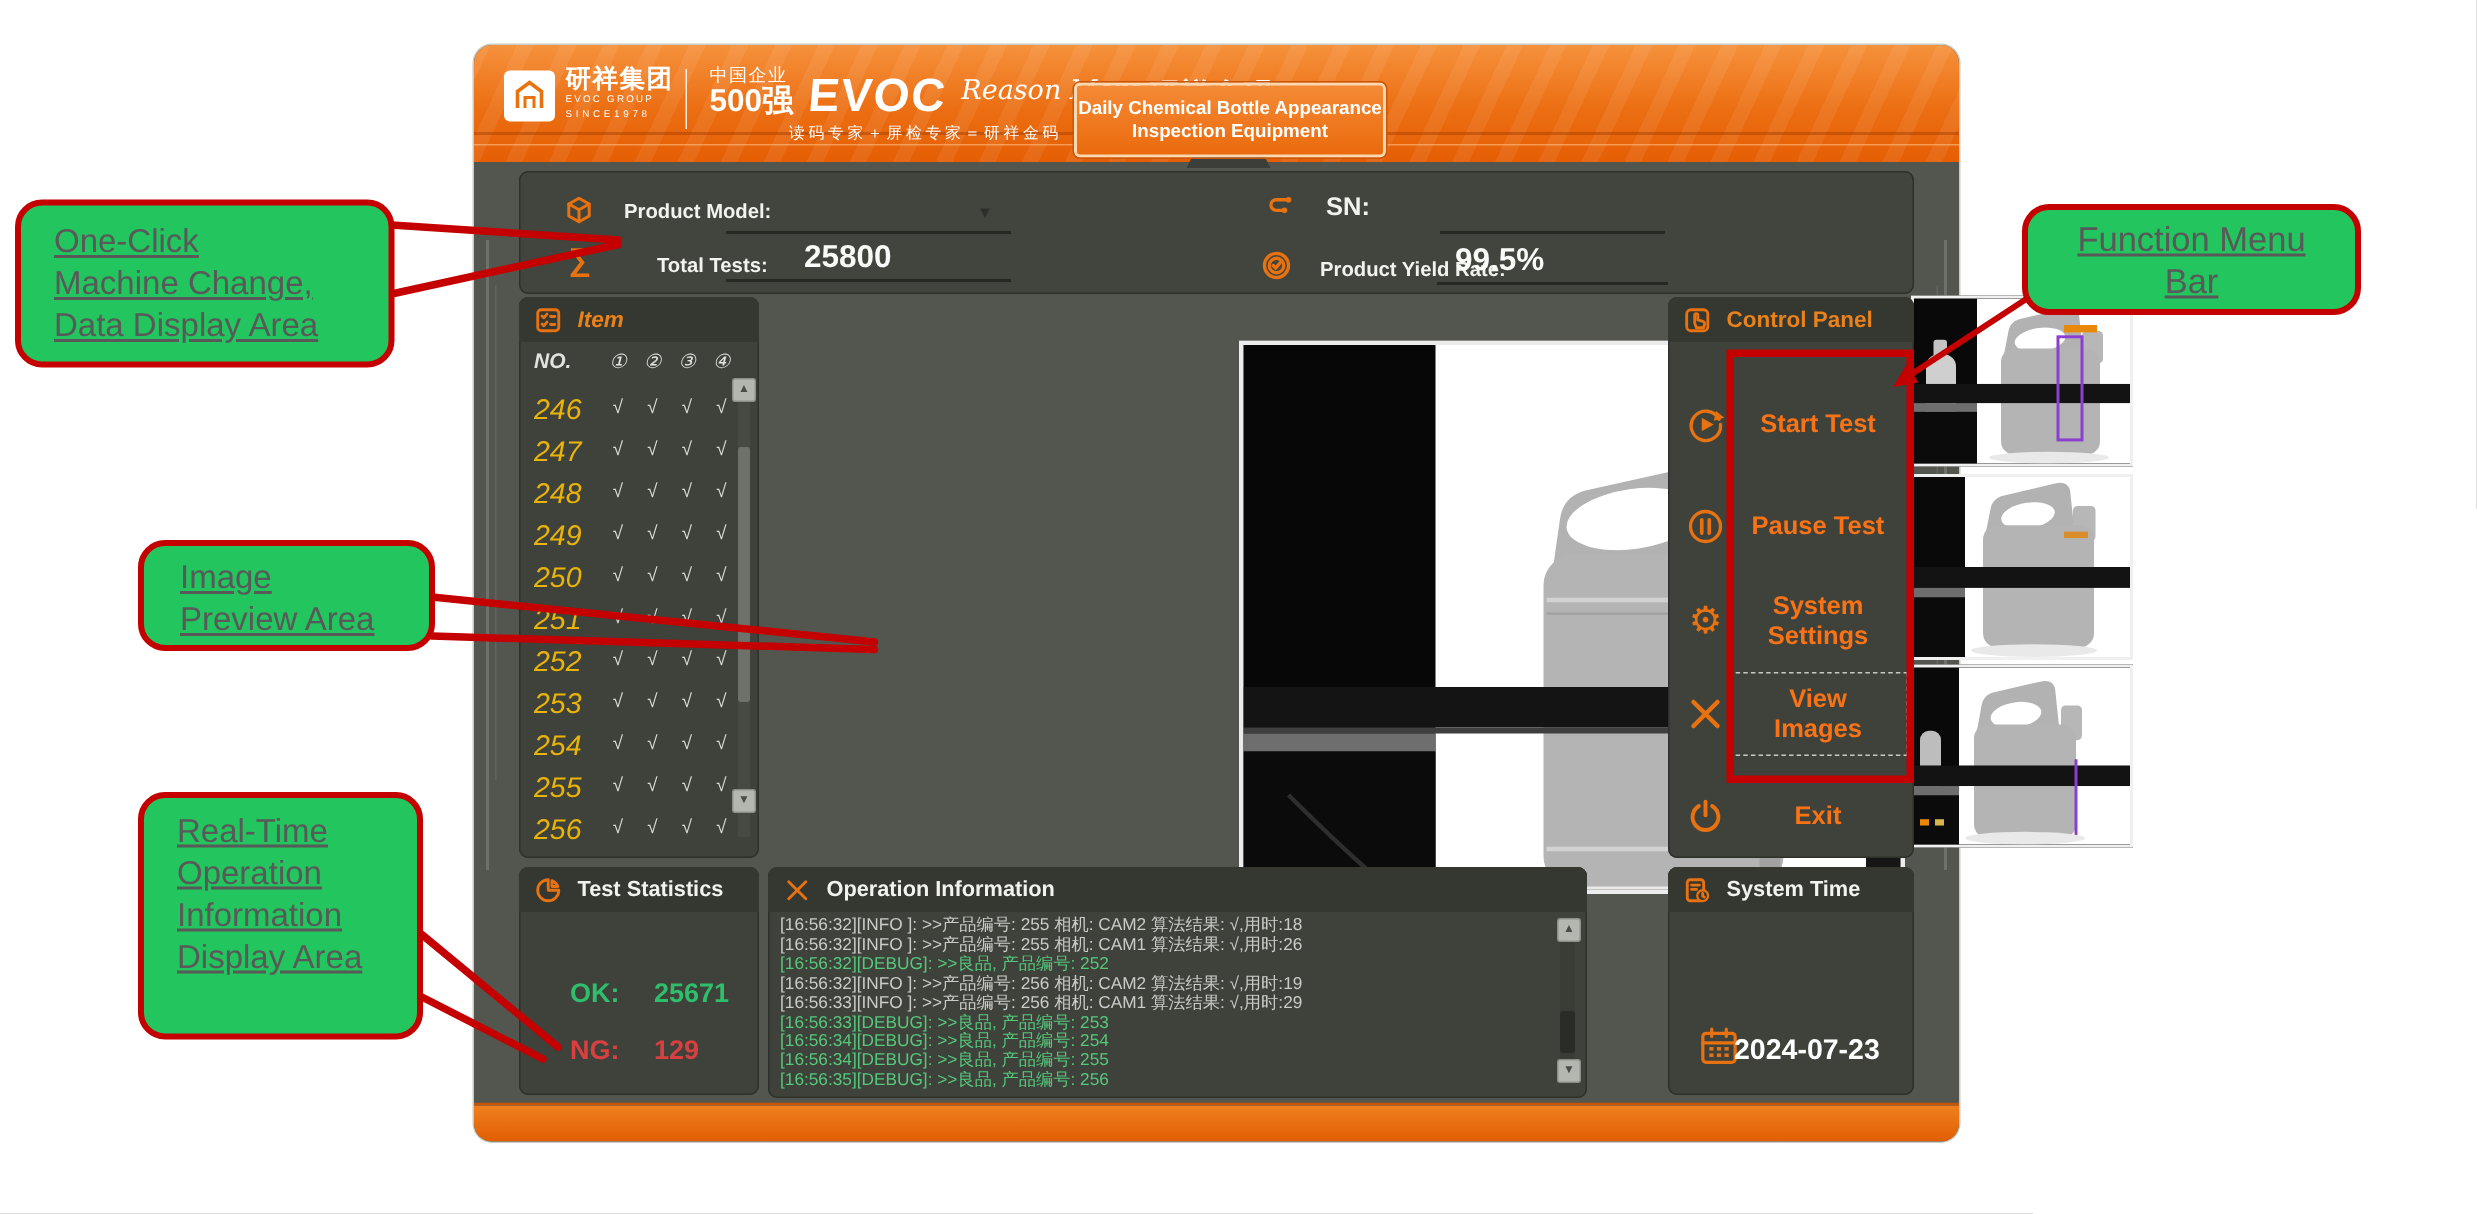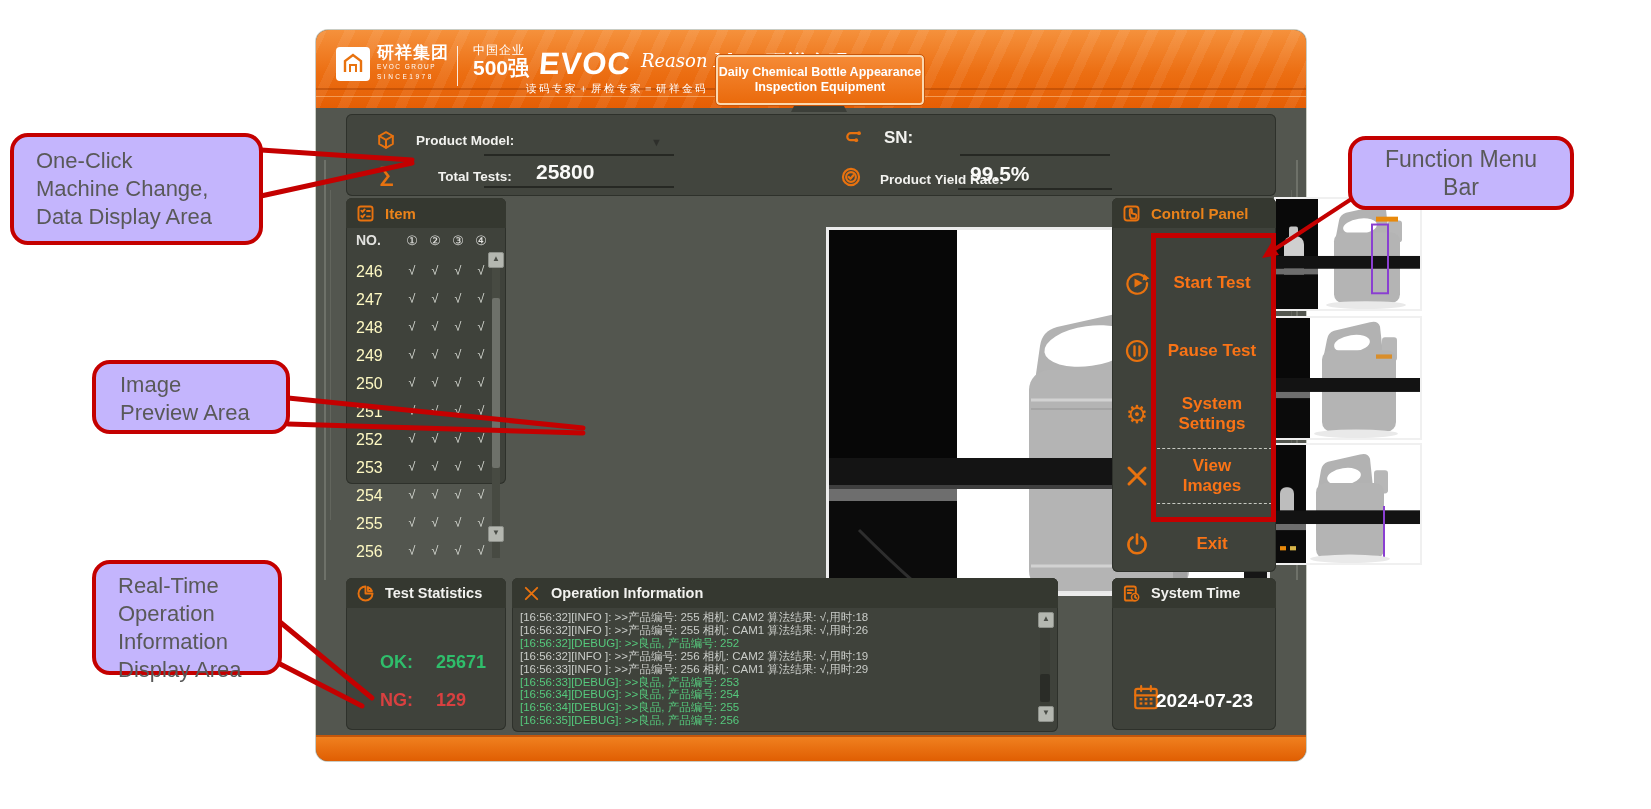--- a/index.html
+++ b/index.html
@@ -48,27 +48,27 @@
   .p-ico{margin-left:10px;display:flex;align-items:center;}
 
   
   #data-panel{left:30px;top:84px;width:930px;height:82px;background:#42453E;}
   .dp-label{position:absolute;color:#F2F2EF;font-weight:bold;font-size:13.5px;white-space:nowrap;margin-left:24px;}
   .dp-big{position:absolute;color:#FAFAF8;font-weight:bold;font-size:21px;white-space:nowrap;}
   .dp-line{position:absolute;height:0;border-bottom:2px solid #262823;}
   .dp-caret{position:absolute;color:#2e2f2b;font-size:11px;}
 
   
-  #item-panel{left:30px;top:168px;width:160px;height:286px;}
+  #item-panel{left:30px;top:168px;width:160px;height:374px;font-style:italic;}
   #item-cols{position:absolute;left:0;top:34px;width:160px;height:24px;color:#E2E2DF;}
   #item-cols .no{position:absolute;left:10px;font-weight:bold;font-size:14px;}
   .col-c{position:absolute;top:1px;width:18px;text-align:center;font-size:13px;}
   #item-rows{position:absolute;left:0;top:60px;width:160px;}
   .item-row{position:relative;height:28px;}
-  .item-row .no{position:absolute;left:10px;top:5px;color:#fef9c3;font-size:16px;}
+  .item-row .no{position:absolute;left:10px;top:5px;color:#eab308;font-size:19px;}
   .item-row .chk{position:absolute;top:6px;width:18px;text-align:center;color:#D8DBD4;font-size:12.5px;}
   .vtrack{position:absolute;background:#474A42;}
   .vthumb{position:absolute;background:#6e716a;border-radius:2px;}
   .scroll-btn{position:absolute;width:14px;height:14px;background:#b4b7b0;border:1px solid #8d908a;color:#4a4d47;font-size:8px;line-height:12px;text-align:center;border-radius:2px;}
 
   
   #main-image{position:absolute;left:510px;top:197px;width:438px;height:363px;border:3px solid #ECECEC;background:#000;}
   .thumb{position:absolute;left:958px;width:144px;border:2px solid #F0F0F0;background:#000;}
 
   
@@ -89,25 +89,25 @@
   #log-lines{position:absolute;left:8px;top:33px;width:512px;}
   .log-line{margin:0;font-size:11.5px;line-height:12.9px;white-space:nowrap;overflow:hidden;}
   .log-line.info{color:#C9CCC8;}
   .log-line.debug{color:#55C87C;}
 
   
   #time-panel{left:796px;top:548px;width:164px;height:152px;}
   #date-text{position:absolute;left:44px;top:112px;color:#ffffff;font-weight:bold;font-size:19px;}
 
   
-  .callout{position:absolute;border:4px solid #C40000;border-radius:18px;background:#c4b5fd;color:#595959;
-     font-size:22px;line-height:28px;white-space:pre-line;z-index:20;}
+  .callout{position:absolute;border:4px solid #C40000;border-radius:18px;background:#22c55e;color:#595959;
+     font-size:22px;line-height:28px;white-space:pre-line;z-index:20;text-decoration:underline;}
   #callout-1{left:10px;top:133px;width:253px;height:112px;padding:10px 0 0 22px;box-sizing:border-box;}
   #callout-2{left:92px;top:360px;width:198px;height:74px;padding:7px 0 0 24px;box-sizing:border-box;}
-  #callout-3{left:92px;top:560px;width:190px;height:115px;padding:8px 0 0 22px;box-sizing:border-box;}
+  #callout-3{left:92px;top:528px;width:190px;height:165px;padding:8px 0 0 22px;box-sizing:border-box;}
   #callout-4{left:1348px;top:136px;width:218px;height:66px;display:flex;align-items:center;justify-content:center;text-align:center;font-size:23px;}
   #red-rect{position:absolute;left:1151px;top:233px;width:115px;height:279px;border:5px solid #C40000;z-index:19;}
   #overlay-svg{position:absolute;left:0;top:0;width:1651px;height:809px;pointer-events:none;z-index:18;}
 
   svg .o-stroke{stroke:#E8720F;fill:none;stroke-width:2;stroke-linecap:round;stroke-linejoin:round;}
 </style>
 </head>
 <body>
 
 <div id="canvas">

